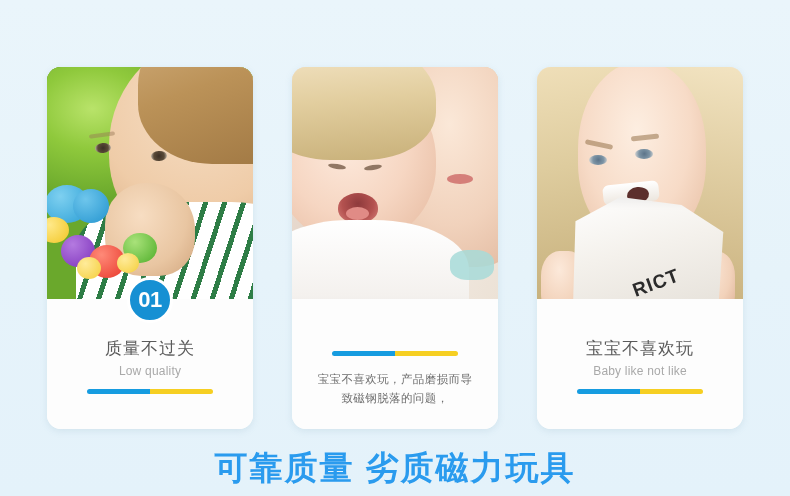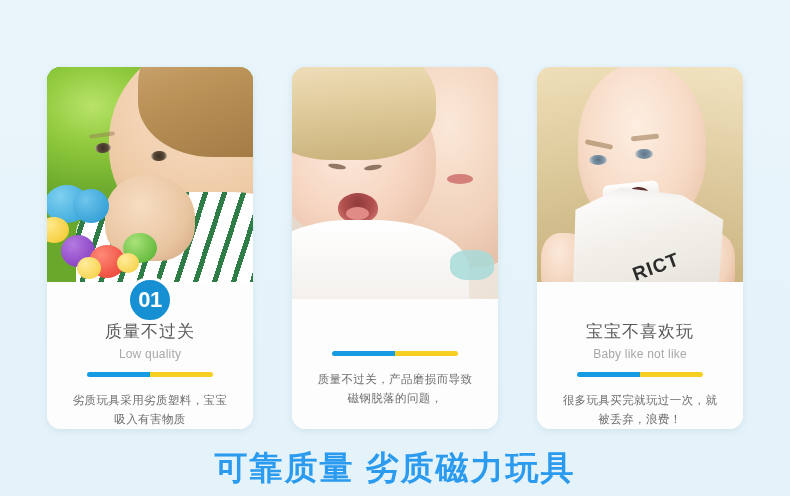--- a/index.html
+++ b/index.html
@@ -368,21 +368,20 @@
         </div>
       </div>
       <div class="badge">01</div>
       <div class="body-block">
         <div class="card-title">质量不过关</div>
         <div class="card-sub">Low quality</div>
         <div class="rule">
           <span class="left"></span>
           <span class="right"></span>
         </div>
-        <div class="card-desc">劣质玩具采用劣质塑料，宝宝吸入有害物质</div>
       </div>
     </div>
 
     <div class="card">
       <div class="photo">
         <div class="photo-inner">
           <div class="p2-bg"></div>
           <div class="p2-dark"></div>
           <div class="p2-momhair"></div>
           <div class="p2-mom"></div>
@@ -395,21 +394,21 @@
           <div class="p2-tongue"></div>
           <div class="p2-bib"></div>
           <div class="p2-teal"></div>
         </div>
       </div>
       <div class="body-block">
         <div class="rule">
           <span class="left"></span>
           <span class="right"></span>
         </div>
-        <div class="card-desc">质量不过关，产品磨损而导致磁钢脱落的问题，</div>
+        <div class="card-desc">宝宝不喜欢玩，产品磨损而导致磁钢脱落的问题，</div>
       </div>
     </div>
 
     <div class="card">
       <div class="photo">
         <div class="photo-inner">
           <div class="p3-bg"></div>
           <div class="p3-hairL"></div>
           <div class="p3-hairR"></div>
           <div class="p3-face"></div>
@@ -425,21 +424,20 @@
           <div class="p3-paper-text">RICT</div>
         </div>
       </div>
       <div class="body-block">
         <div class="card-title">宝宝不喜欢玩</div>
         <div class="card-sub">Baby like not like</div>
         <div class="rule">
           <span class="left"></span>
           <span class="right"></span>
         </div>
-        <div class="card-desc">很多玩具买完就玩过一次，就被丢弃，浪费！</div>
       </div>
     </div>
 
   </div>
 
   <div class="headline">可靠质量 劣质磁力玩具</div>
 
 </div>
 
 </body></html>

